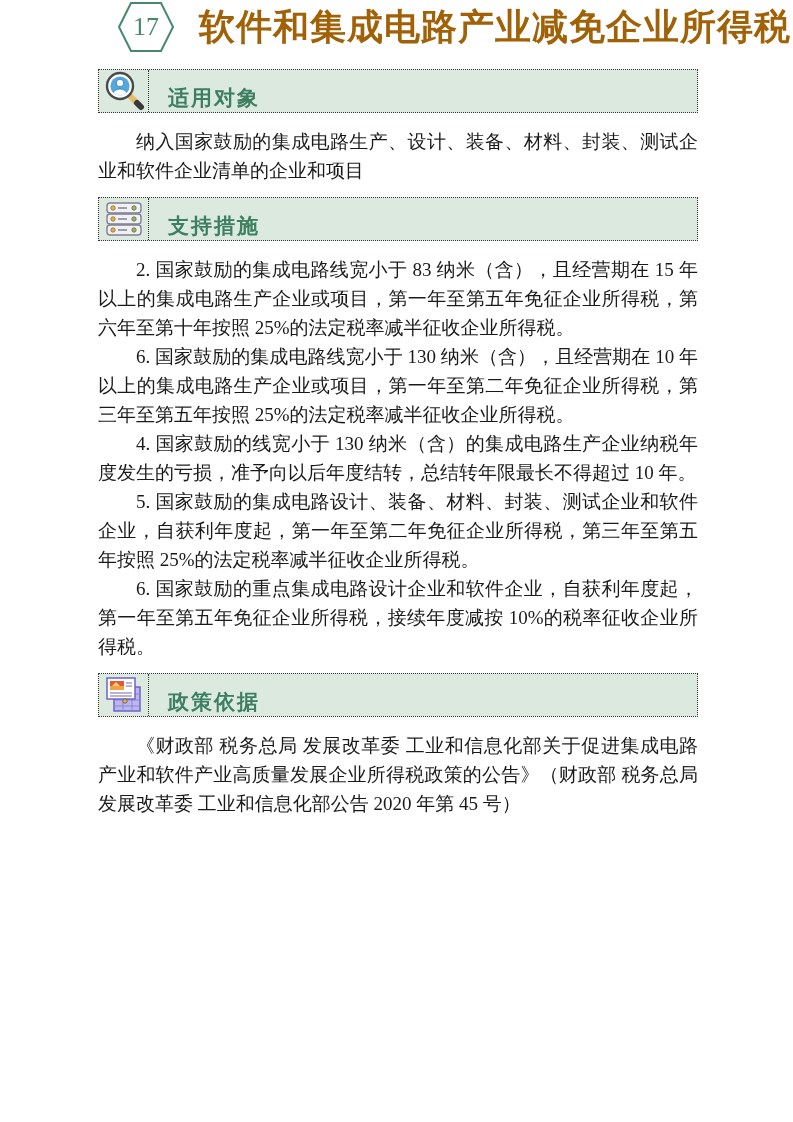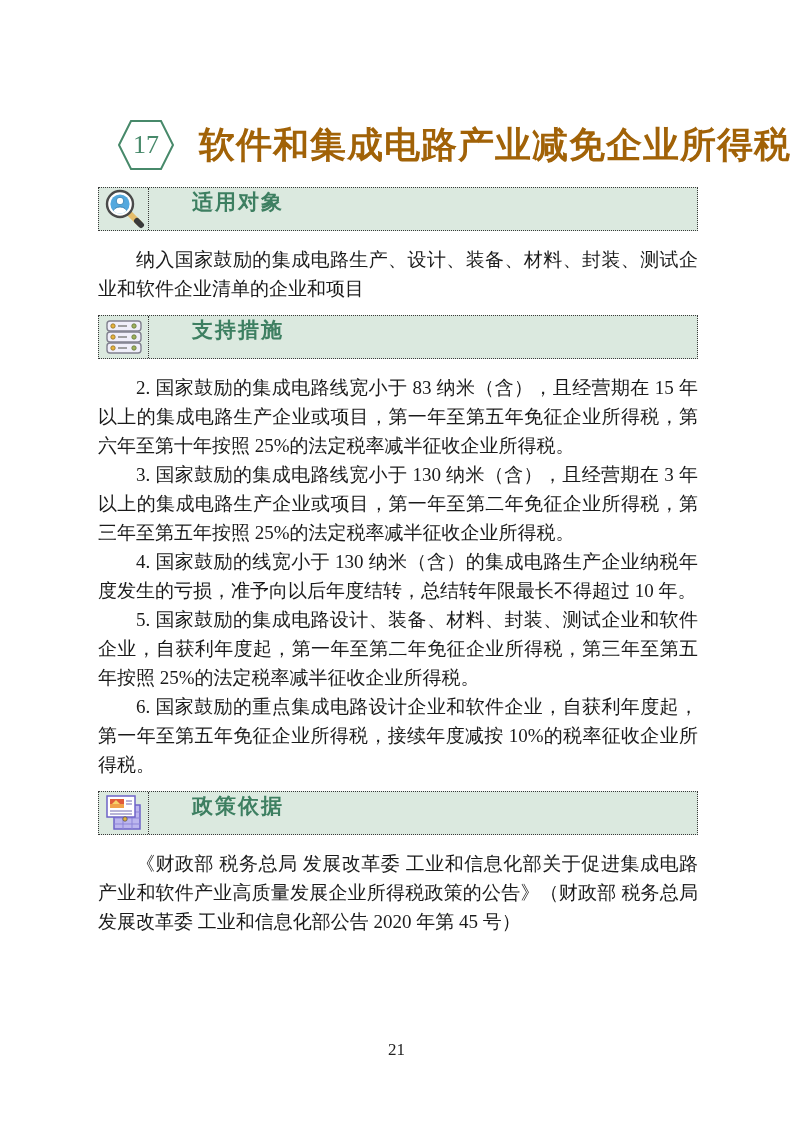--- a/index.html
+++ b/index.html
@@ -9,21 +9,20 @@
     width: 793px;
     height: 1122px;
     background: #ffffff;
     font-family: "Liberation Serif", "DejaVu Serif", serif;
     color: #1a1a1a;
     overflow: hidden;
   }
   .content {
     width: 600px;
     margin-left: 98px;
-    padding-top: 118px;
   }
   
   .title-row {
     display: flex;
     align-items: center;
     margin-left: 20px;
     margin-bottom: 15px;
     height: 54px;
   }
   .hex-badge {
@@ -47,25 +46,24 @@
     margin-left: 25px;
     font-size: 36px;
     font-weight: bold;
     color: #a16207;
     letter-spacing: 1px;
     white-space: nowrap;
   }
   
   .section-bar {
     display: flex;
-    align-items: flex-start;
+    align-items: flex-end;
     height: 44px;
     background: #dbe9df;
     border: 1px dotted #3a3a3a;
-    gap: 24px;
   }
   .section-bar .icon-cell {
     flex: 0 0 50px;
     display: flex;
     align-items: center;
     justify-content: center;
     border-right: 1px dotted #3a3a3a;
   }
   .section-bar .label-cell {
     display: flex;
@@ -163,21 +161,21 @@
             <circle cx="31" cy="32" r="2.2" fill="#9fb25e" stroke="#5f7337" stroke-width="0.8"></circle>
           </g>
         </svg>
       </div>
       <div class="label-cell">
         <span class="section-heading">支持措施</span>
       </div>
     </div>
     <div class="section-body">
       <p>2. 国家鼓励的集成电路线宽小于 83 纳米（含），且经营期在 15 年以上的集成电路生产企业或项目，第一年至第五年免征企业所得税，第六年至第十年按照 25%的法定税率减半征收企业所得税。</p>
-      <p>3. 国家鼓励的集成电路线宽小于 130 纳米（含），且经营期在 3 年以上的集成电路生产企业或项目，第一年至第二年免征企业所得税，第三年至第五年按照 25%的法定税率减半征收企业所得税。</p>
+      <p>6. 国家鼓励的集成电路线宽小于 130 纳米（含），且经营期在 10 年以上的集成电路生产企业或项目，第一年至第二年免征企业所得税，第三年至第五年按照 25%的法定税率减半征收企业所得税。</p>
       <p>4. 国家鼓励的线宽小于 130 纳米（含）的集成电路生产企业纳税年度发生的亏损，准予向以后年度结转，总结转年限最长不得超过 10 年。</p>
       <p>5. 国家鼓励的集成电路设计、装备、材料、封装、测试企业和软件企业，自获利年度起，第一年至第二年免征企业所得税，第三年至第五年按照 25%的法定税率减半征收企业所得税。</p>
       <p>6. 国家鼓励的重点集成电路设计企业和软件企业，自获利年度起，第一年至第五年免征企业所得税，接续年度减按 10%的税率征收企业所得税。</p>
     </div>
 
     <div class="section-bar">
       <div class="icon-cell">
         <svg width="42" height="42" viewBox="0 0 42 42">
           <rect x="11" y="13" width="26" height="24" fill="#bcb6ee" stroke="#6e63c8" stroke-width="1.5"></rect>
           <line x1="11" y1="20" x2="37" y2="20" stroke="#8d85d8" stroke-width="1"></line>
@@ -199,14 +197,13 @@
       <div class="label-cell">
         <span class="section-heading">政策依据</span>
       </div>
     </div>
     <div class="section-body">
       <p>《财政部 税务总局 发展改革委 工业和信息化部关于促进集成电路产业和软件产业高质量发展企业所得税政策的公告》（财政部 税务总局 发展改革委 工业和信息化部公告 2020 年第 45 号）</p>
     </div>
 
   </div>
 
-  <div class="footer">21</div>
 </div>
 
 </body></html>

